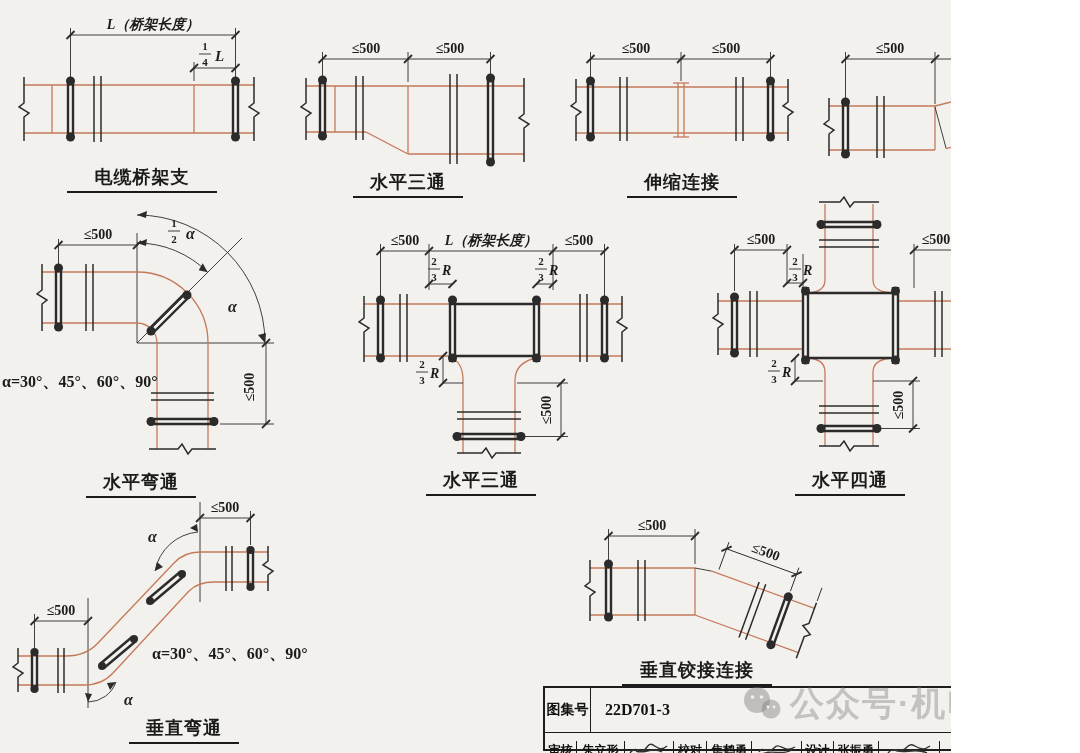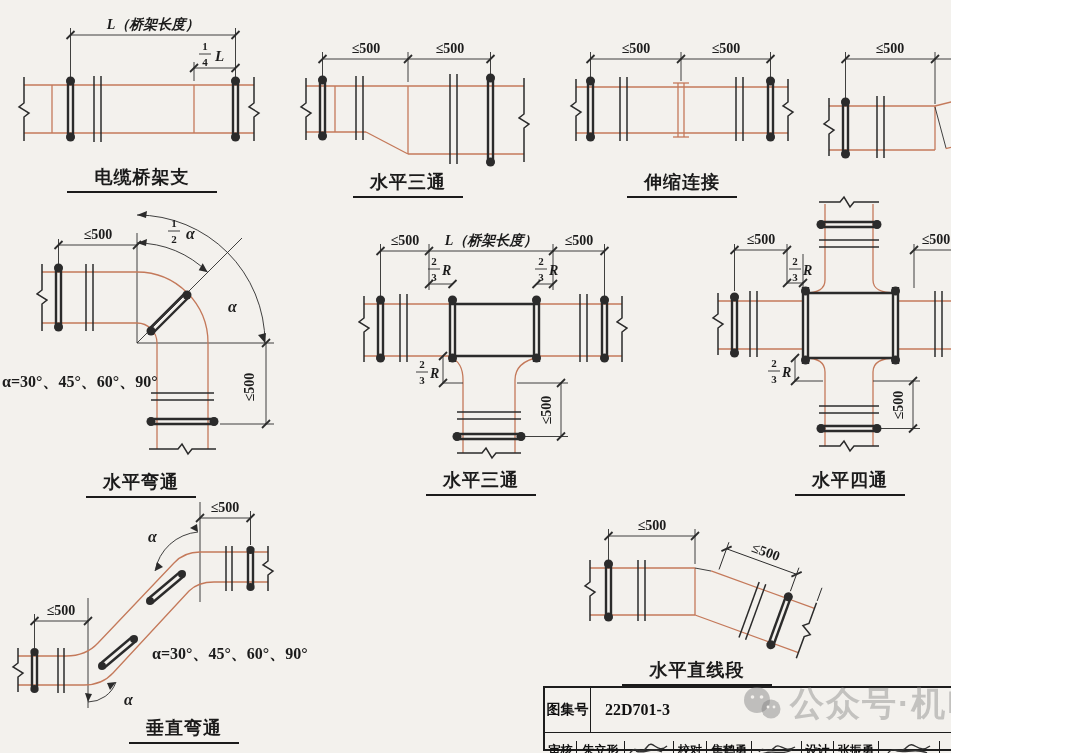--- a/index.html
+++ b/index.html
@@ -606,21 +606,21 @@
         <line class="kt" x1="140" y1="33" x2="140" y2="62"></line>
         <line class="kt" x1="214.5" y1="33" x2="214.5" y2="58"></line>
         <line class="kt" x1="140" y1="40" x2="214.5" y2="40"></line>
         <line class="tick" x1="136" y1="44" x2="144" y2="36"></line>
         <line class="tick" x1="210.5" y1="44" x2="218.5" y2="36"></line>
         <text class="dim mid" x="178" y="34">≤500</text>
         <line class="kt" x1="243" y1="44" x2="243" y2="58"></line>
       </g>
     </svg>
   </div>
-  <div class="cap" style="left:622px;top:658px;width:150px">水平直线段</div>
+  <div class="cap" style="left:622px;top:658px;width:150px">垂直铰接连接</div>
 
   <div class="tb">
     <div class="row1">
       <div class="cell atl">图集号</div>
       <div class="cell ano">22D701-3</div>
     </div>
     <div class="row2">
       <div class="cell s" style="width:32px">审核</div>
       <div class="cell s" style="width:48px">朱立形</div>
       <div class="cell" style="width:49px">

